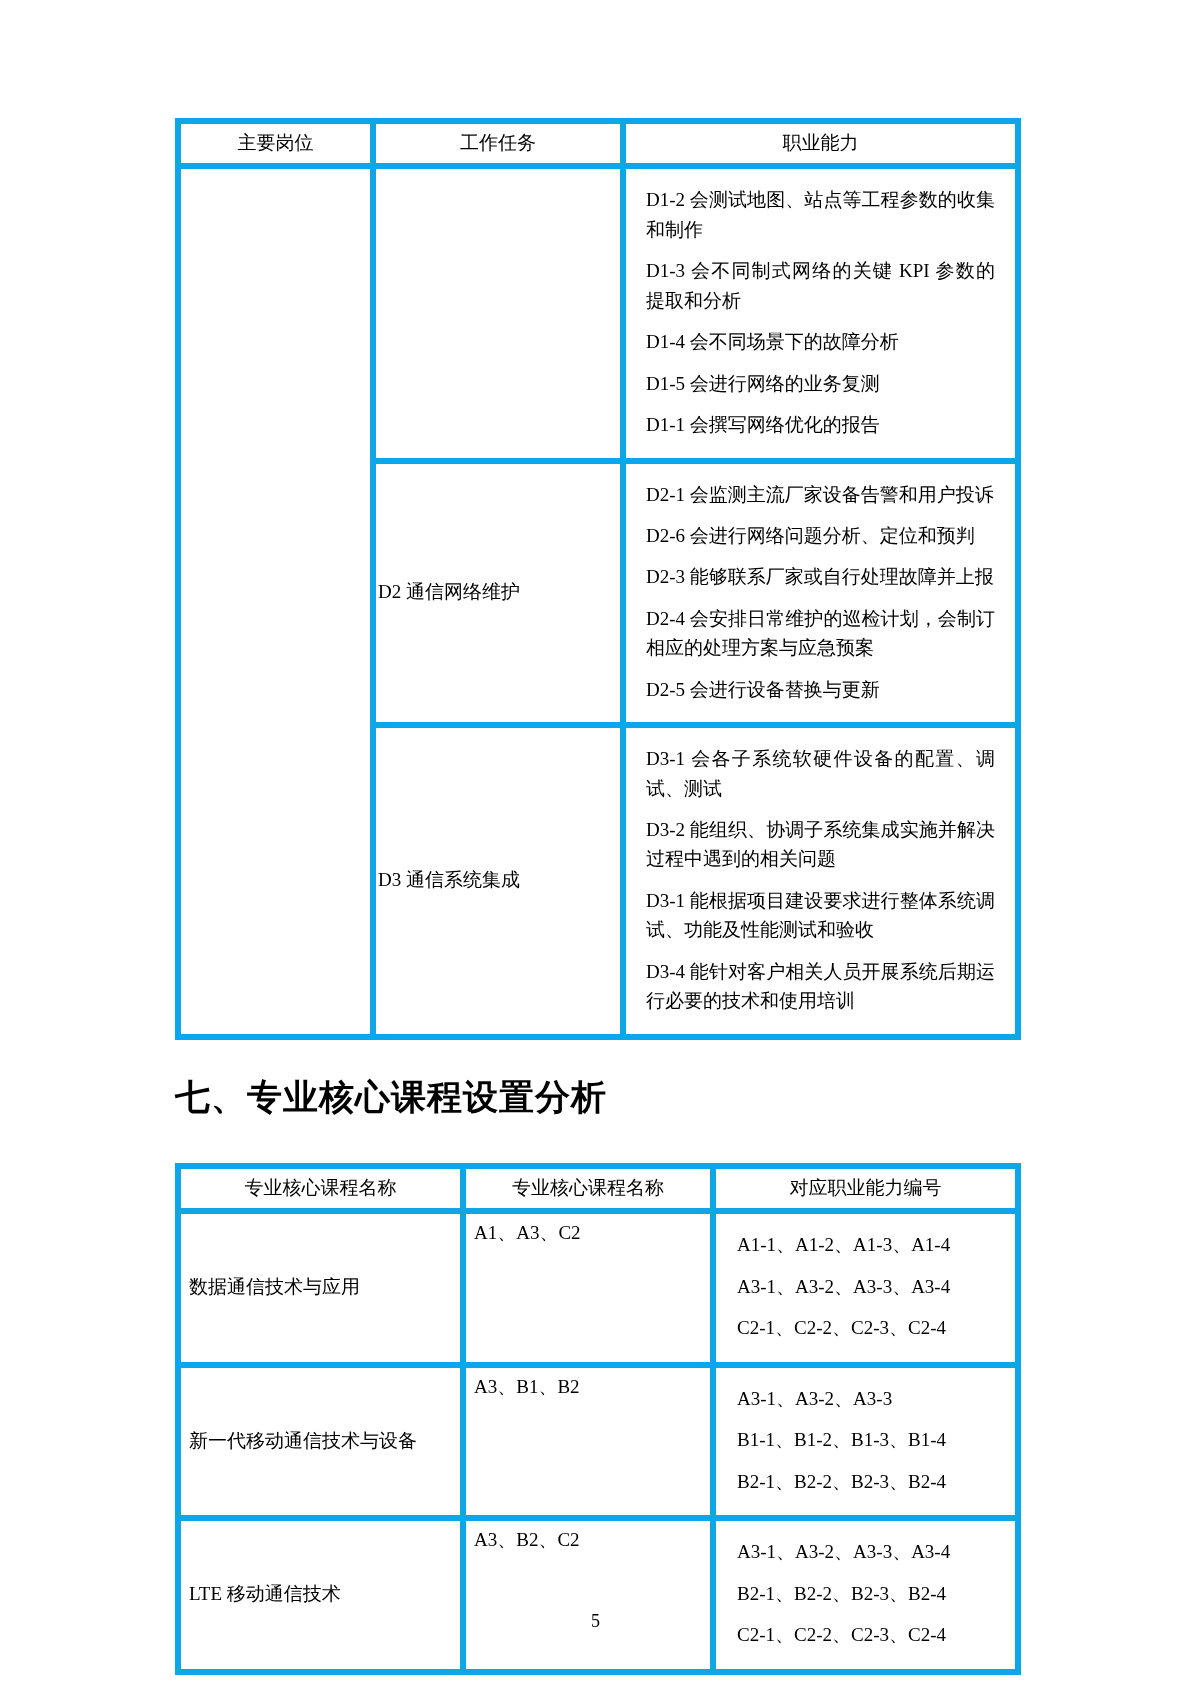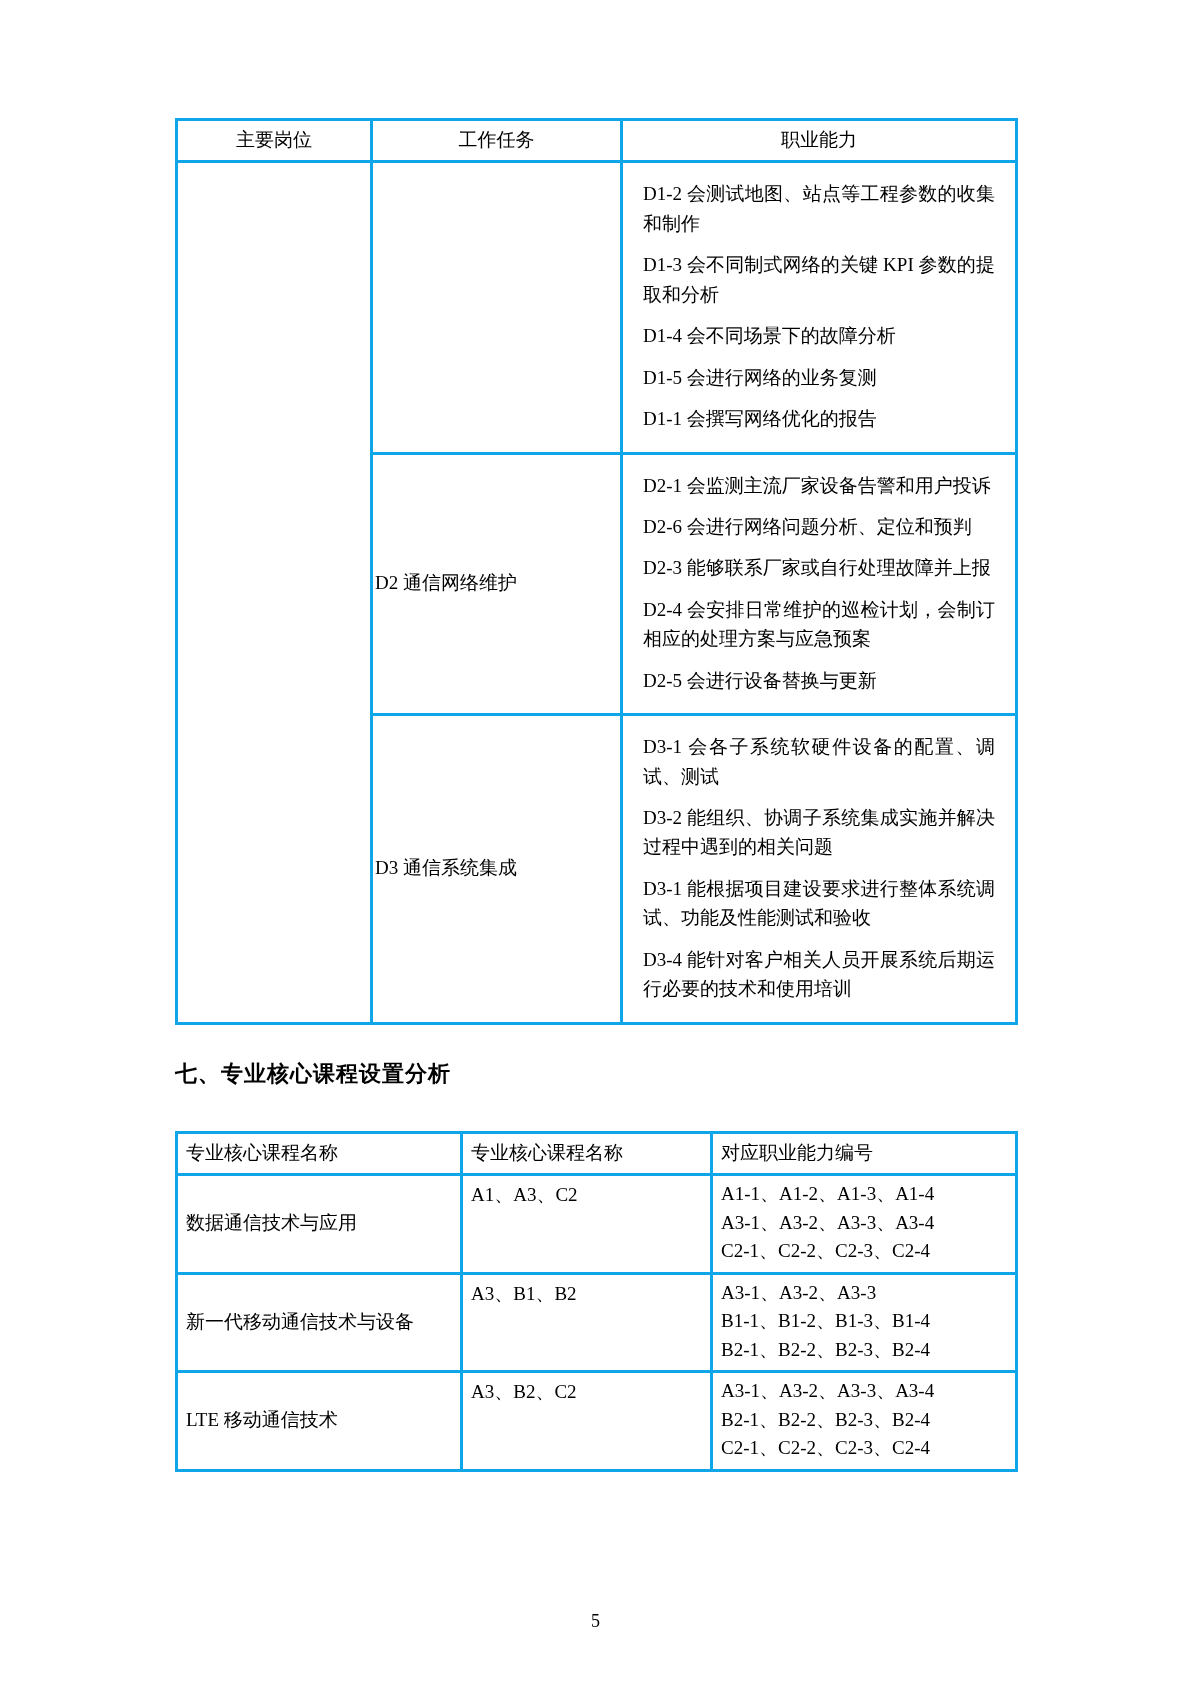--- a/index.html
+++ b/index.html
@@ -21,21 +21,21 @@
     height: 1684px;
     box-sizing: border-box;
     padding: 118px 175px 0 175px;
   }
   table.doc-table {
     border-collapse: collapse;
     width: 100%;
     table-layout: fixed;
   }
   table.doc-table td, table.doc-table th {
-    border: 3px solid #0ea5e9;
+    border: 6px solid #0ea5e9;
     vertical-align: top;
     padding: 4px 8px 6px 8px;
     font-size: 19px;
     line-height: 1.55;
     font-weight: normal;
   }
   
   .t1 col.c1 { width: 195px; }
   .t1 col.c2 { width: 250px; }
   .t1 col.c3 { width: 395px; }
@@ -55,48 +55,48 @@
     margin: 12px;
   }
   .cap p {
     margin: 0;
     text-align: justify;
     text-justify: inter-ideograph;
   }
   .section-title {
     font-family: "Liberation Serif", "DejaVu Serif", serif;
     font-weight: bold;
-    font-size: 22px;
+    font-size: 35px;
     letter-spacing: 1px;
     margin: 34px 0 0 0;
     padding-left: 0px;
   }
   .spacer-before-t2 { height: 42px; }
   
   .t2 col.c1 { width: 285px; }
   .t2 col.c2 { width: 250px; }
   .t2 col.c3 { width: 305px; }
   .t2 th {
-    text-align: left;
+    text-align: center;
     font-weight: bold;
     font-size: 20px;
     padding: 16px 4px;
     vertical-align: middle;
     margin-top: 32px;
   }
   .t2 td {
     padding: 14px 10px 14px 14px;
     vertical-align: middle;
     font-size: 19px;
   }
   .t2 td.course {
     vertical-align: middle;
   }
   .t2 td.codes p {
-    margin: 0;
+    margin: 13px;
     line-height: 1.5;
   }
   .page-number {
     position: absolute;
     bottom: 52px;
     left: 0;
     width: 1191px;
     text-align: center;
     font-size: 18px;
   }

